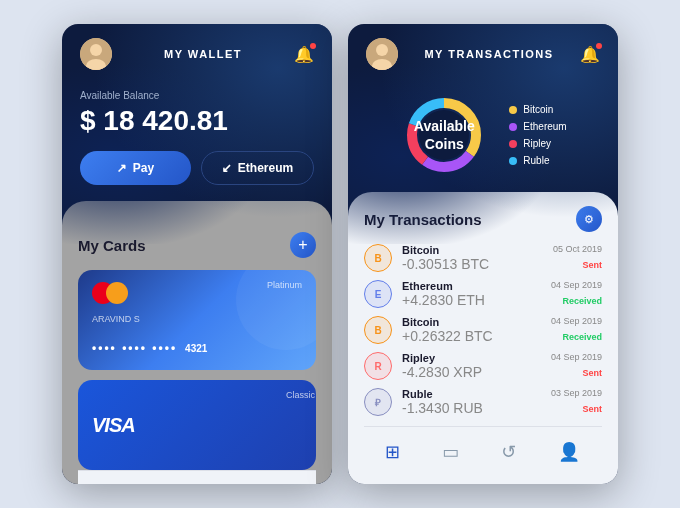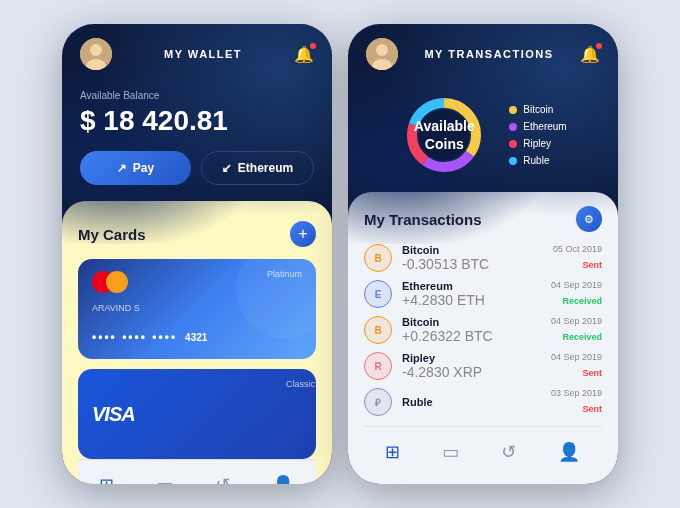--- a/index.html
+++ b/index.html
@@ -16,21 +16,21 @@
     }
     .phones-container {
       display: flex;
       gap: 16px;
       padding: 20px;
     }
     .phone {
       width: 270px;
       height: 460px;
       background: #0d1b3e;
-      border-radius: 32px;
+      border-radius: 16px;
       overflow: hidden;
       display: flex;
       flex-direction: column;
       position: relative;
       box-shadow: 0 10px 40px rgba(0,0,0,0.3);
     }
     
     .phone::before {
       content: '';
       position: absolute;
@@ -133,23 +133,23 @@
       font-weight: 600;
       cursor: pointer;
       display: flex;
       align-items: center;
       justify-content: center;
       gap: 6px;
     }
 
     
     .cards-section {
-      background: #fef9c3;
+      background: #a3a3a3;
       border-radius: 24px 24px 0 0;
-      padding: 20px 16px 0;
+      padding: 31px 16px 0;
       flex: 1;
       overflow: hidden;
     }
     .section-header {
       display: flex;
       align-items: center;
       justify-content: space-between;
       margin-bottom: 12px;
     }
     .section-title {
@@ -580,20 +580,21 @@
           <div class="tx-meta">
             <span class="tx-date">04 Sep 2019</span>
             <span class="tx-status sent">Sent</span>
           </div>
         </div>
 
         <div class="tx-item">
           <div class="tx-icon ruble">₽</div>
           <div class="tx-details">
             <div class="tx-name">Ruble</div>
+            <div class="tx-amount">-1.3430 RUB</div>
           </div>
           <div class="tx-meta">
             <span class="tx-date">03 Sep 2019</span>
             <span class="tx-status sent">Sent</span>
           </div>
         </div>
 
       </div>
 
       <div class="bottom-nav" style="margin-top:10px;">

